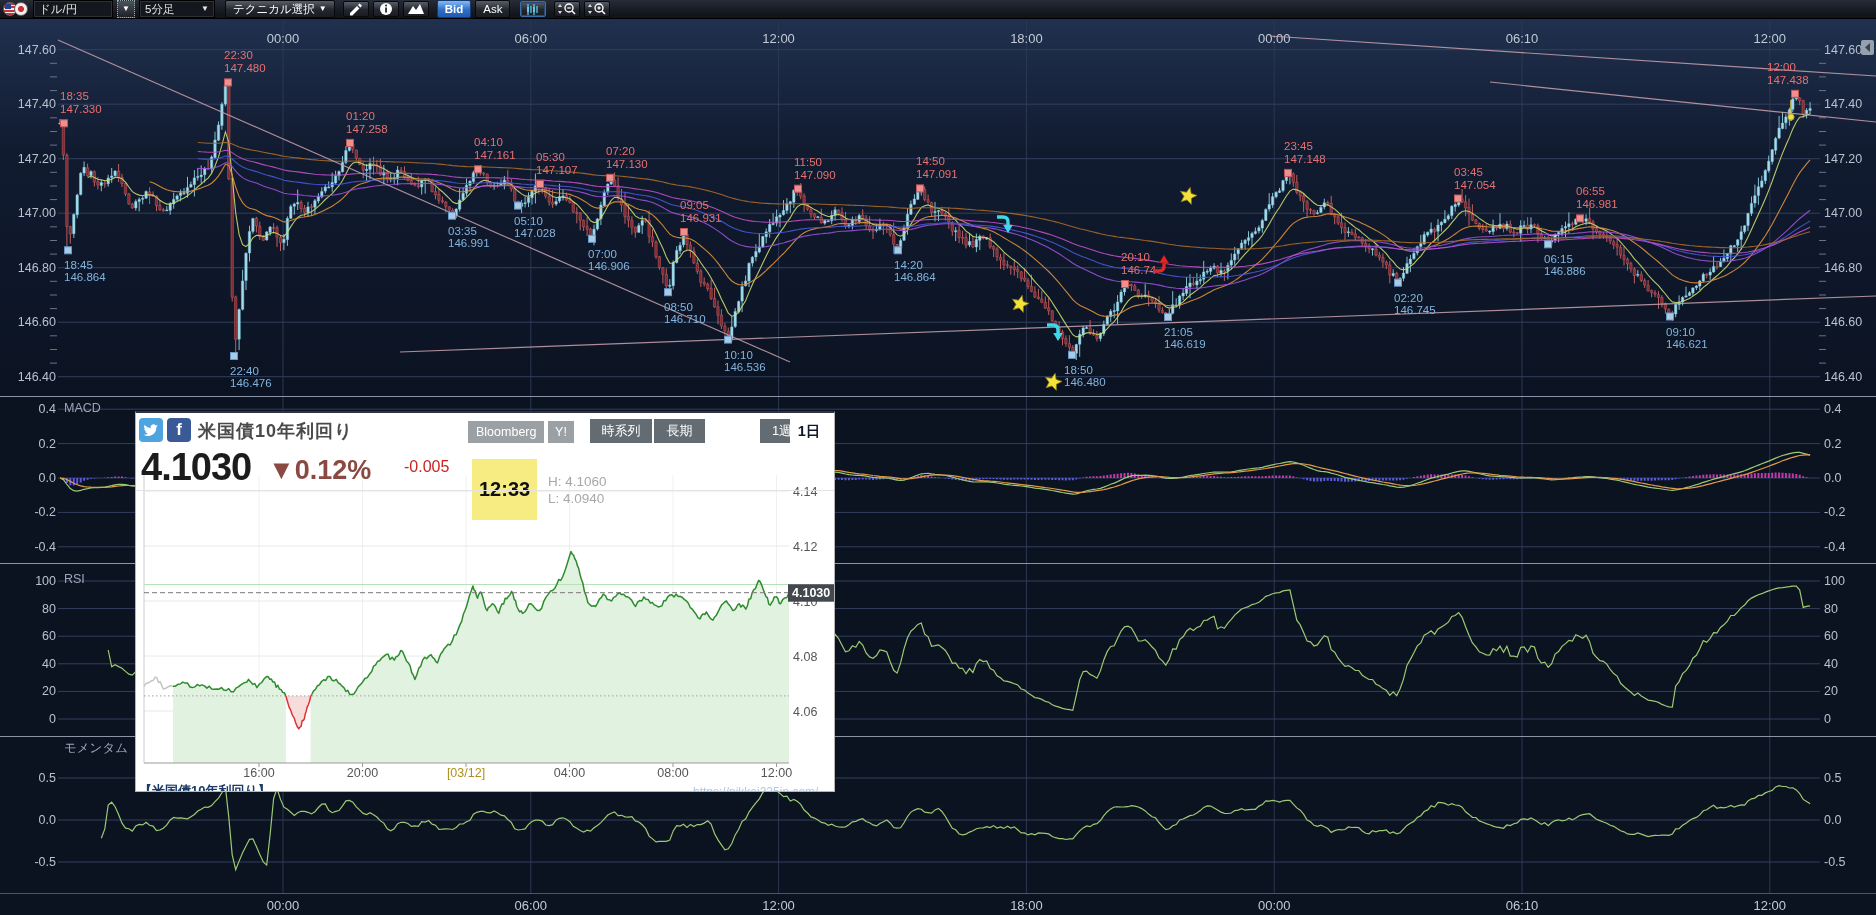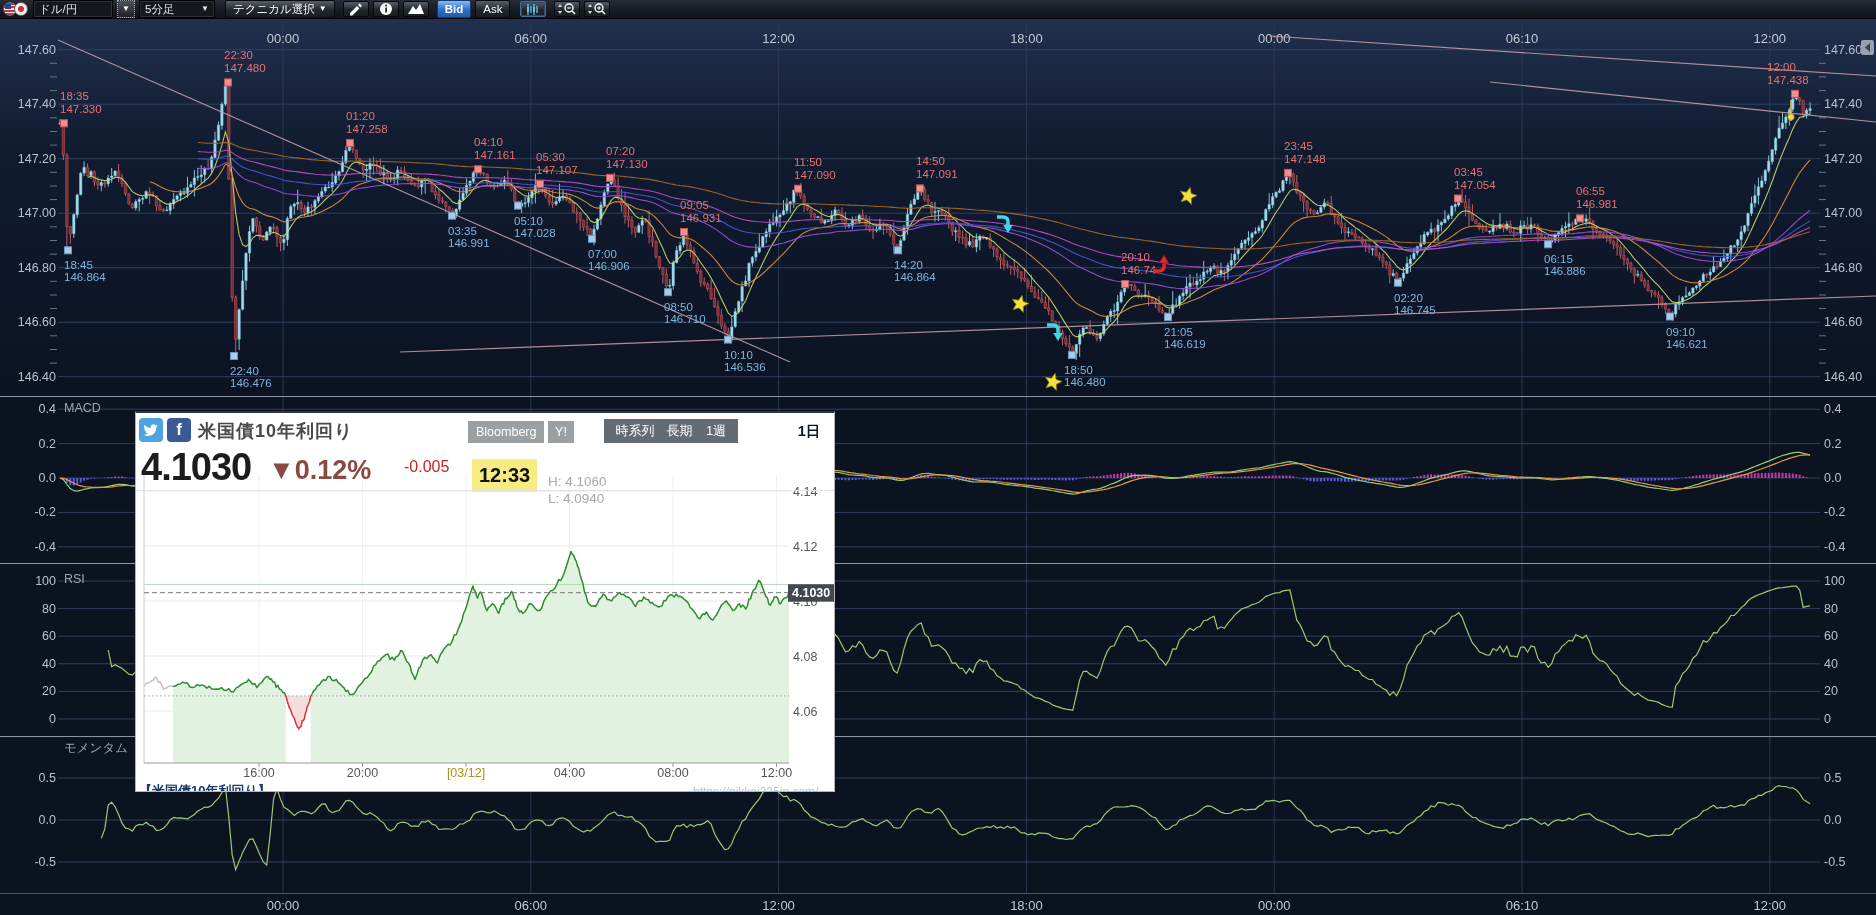--- a/index.html
+++ b/index.html
@@ -39,21 +39,21 @@
   .p-title{position:absolute;left:62px;top:6px;font-size:18px;font-weight:bold;color:#4a4a4a;letter-spacing:1px;}
   .p-btn{position:absolute;top:8px;height:22px;background:#9aa0a4;color:#fff;font-size:12.5px;
     display:flex;align-items:center;justify-content:center;padding:0 8px;cursor:pointer;box-sizing:border-box;}
   .p-tab{position:absolute;top:6px;height:24px;background:#636c72;color:#fff;font-size:13px;
     display:flex;align-items:center;justify-content:center;cursor:pointer;box-sizing:border-box;}
   .p-tab.active{background:#fff;color:#0f172a;font-size:14.5px;font-weight:bold;}
   .q-val{position:absolute;left:5px;top:33px;font-size:38px;font-weight:bold;color:#1c1c1c;letter-spacing:-1px;}
   .q-pct{position:absolute;left:132px;top:42px;font-size:27px;font-weight:bold;color:#8a4a42;}
   .q-chg{position:absolute;left:268px;top:45px;font-size:16px;color:#cc2222;}
   .q-time{position:absolute;left:336px;top:46px;font-size:20px;font-weight:bold;color:#111;
-    background:#f6ec82;padding:5px 7px;}
+    background:#f6ec82;padding:19px 7px;}
   .q-hl{position:absolute;left:412px;top:60px;font-size:13.5px;color:#a8a8a8;line-height:17px;}
   .p-sep{position:absolute;left:0;top:77px;width:100%;border-top:1px solid #e3e3e3;}
   .p-foot-l{position:absolute;left:3px;top:369px;font-size:13px;font-weight:bold;color:#1b3a68;white-space:nowrap;}
   .p-foot-r{position:absolute;left:557px;top:372px;font-size:12px;color:#a9c9e9;white-space:nowrap;cursor:pointer;}
 </style>
 </head>
 <body>
 
 <div id="app">
 
@@ -398,23 +398,23 @@
         <svg width="16" height="13" viewBox="0 0 16 13">
           <path d="M15 1.8c-.5.3-1.1.5-1.7.6A2.9 2.9 0 0 0 14.6.7c-.6.3-1.2.6-1.9.7A2.9 2.9 0 0 0 7.6 3.5c0 .2 0 .5.1.7A8.3 8.3 0 0 1 1.6 1a2.9 2.9 0 0 0 .9 3.9c-.5 0-.9-.1-1.3-.4 0 1.4 1 2.6 2.3 2.9-.4.1-.8.1-1.3.1.4 1.2 1.5 2 2.7 2A5.9 5.9 0 0 1 .5 10.7 8.3 8.3 0 0 0 13.3 3.7v-.4c.6-.4 1.2-.9 1.7-1.5z" fill="#fff"></path>
         </svg>
       </span>
       <span class="soc fb">
           <span>f</span>
         </span>
       <span class="p-title">米国債10年利回り</span>
       <span class="p-btn" style="left:332px;">Bloomberg</span>
       <span class="p-btn" style="left:412px;width:26px;padding:0;">Y!</span>
-      <span class="p-tab" style="left:468px;width:62px;">時系列</span>
+      <span class="p-tab" style="left:454px;width:62px;">時系列</span>
       <span class="p-tab" style="left:518px;width:51px;">長期</span>
-      <span class="p-tab" style="left:558px;width:44px;">1週</span>
+      <span class="p-tab" style="left:624px;width:44px;">1週</span>
       <span class="p-tab active" style="left:654px;width:38px;">1日</span>
     </div>
     <div class="q-val">4.1030</div>
     <div class="q-pct">▼0.12%</div>
     <div class="q-chg">-0.005</div>
     <div class="q-time">12:33</div>
     <div class="q-hl">
       <div>H: 4.1060</div>
       <div>L: 4.0940</div>
     </div>

